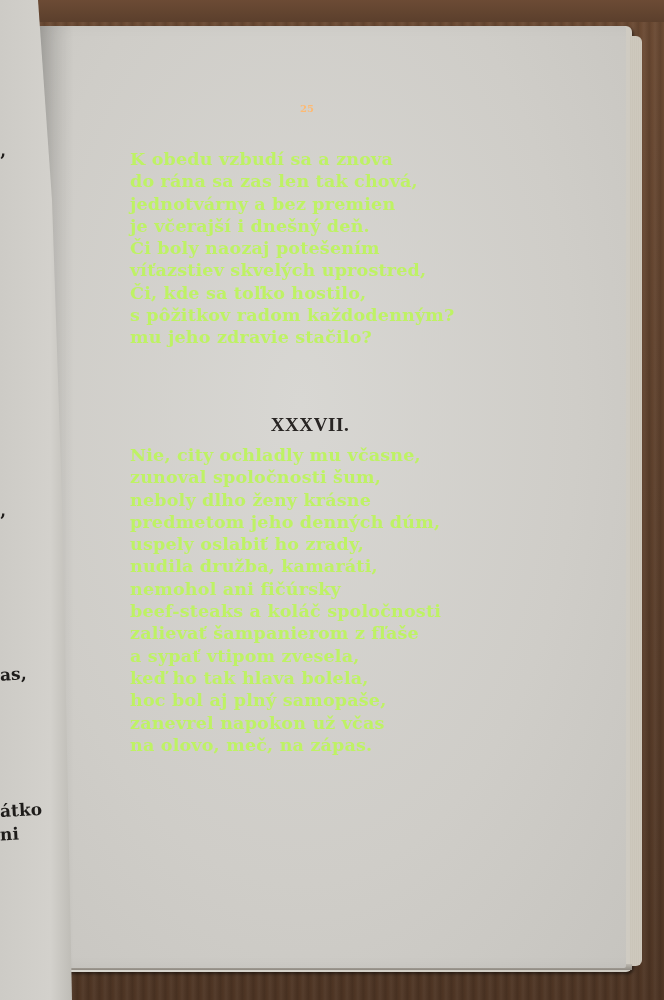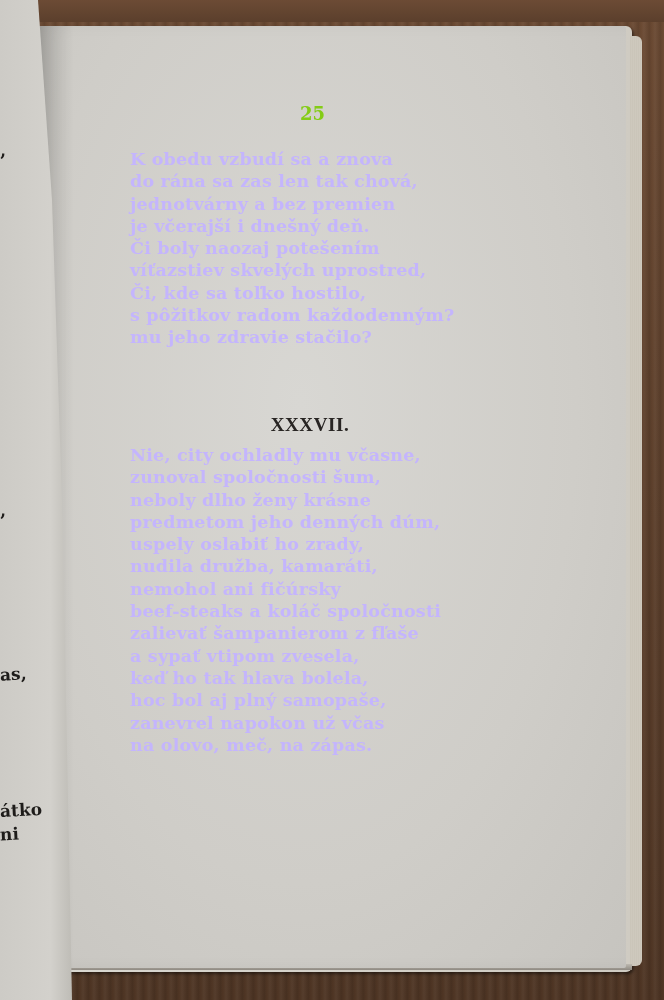--- a/index.html
+++ b/index.html
@@ -76,31 +76,31 @@
       white-space: nowrap;
     }
     
     .page-number {
       position: absolute;
       left: 300px; top: 103px;
       width: 24px;
       text-align: left;
       font-family: "DejaVu Serif", serif;
       font-weight: bold;
-      font-size: 18px;
-      color: #84cc16;
+      font-size: 10px;
+      color: #fdba74;
     }
     .stanza {
       position: absolute;
       left: 130px;
       font-family: "DejaVu Serif", serif;
       font-weight: bold;
       font-size: 17.5px;
       line-height: 22.3px;
-      color: #c4b5fd;
+      color: #bef264;
       letter-spacing: 0.2px;
     }
     .stanza .line { display: block; white-space: nowrap; }
     .stanza-1 { top: 148px; }
     .stanza-2 { top: 444px; }
     .chapter-heading {
       position: absolute;
       left: 250px; top: 414px;
       width: 120px;
       text-align: center;

